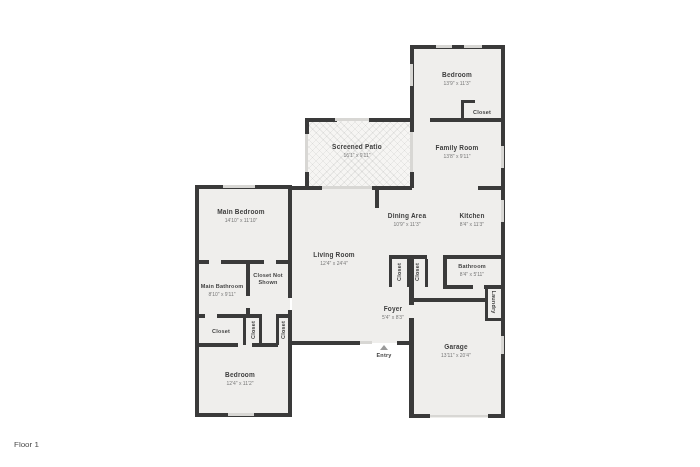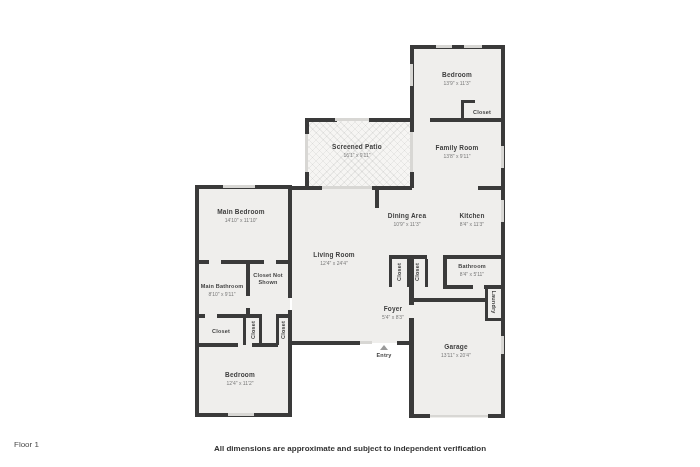--- a/index.html
+++ b/index.html
@@ -185,14 +185,13 @@
     <div class="nm">Bedroom</div>
     <div class="dm">12'4" x 11'2"</div>
   </div>
 
   <div class="entry-tri" style="left:384px;top:345px;"></div>
   <div class="lbl" style="left:384px;top:355px;">
     <div class="nm small">Entry</div>
   </div>
 
   <div class="footer-left">Floor 1</div>
-  <div class="footer-center">All dimensions are approximate and subject to independent verification</div>
 </div>
 
 </body></html>

